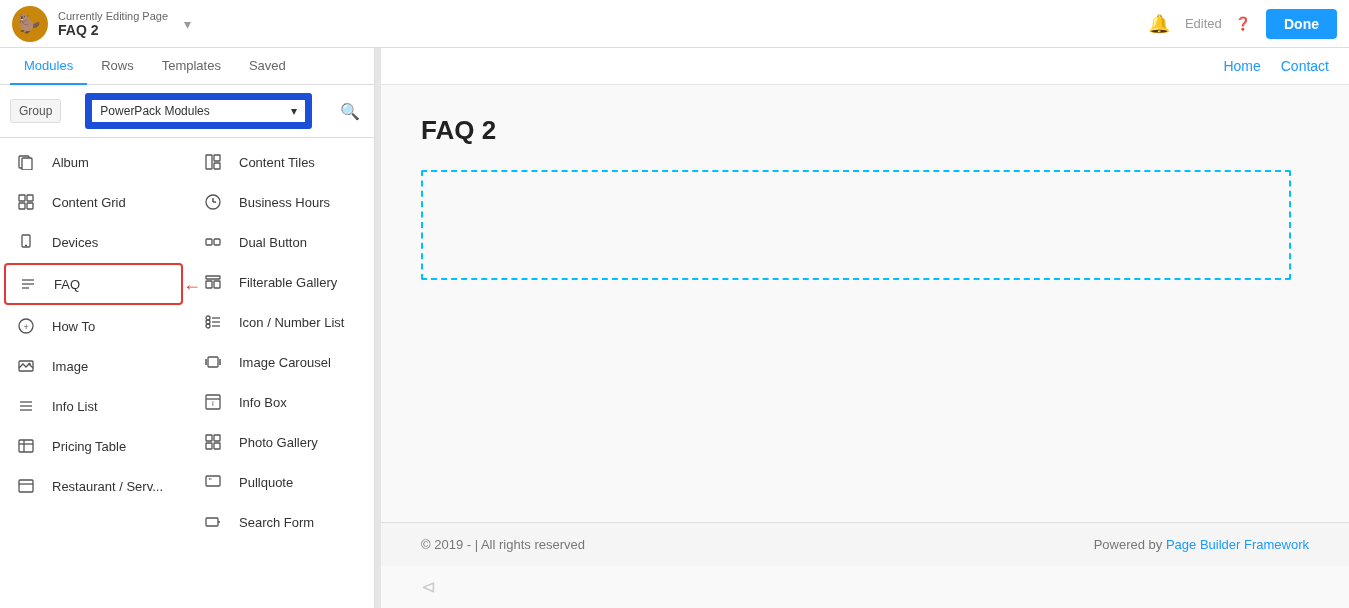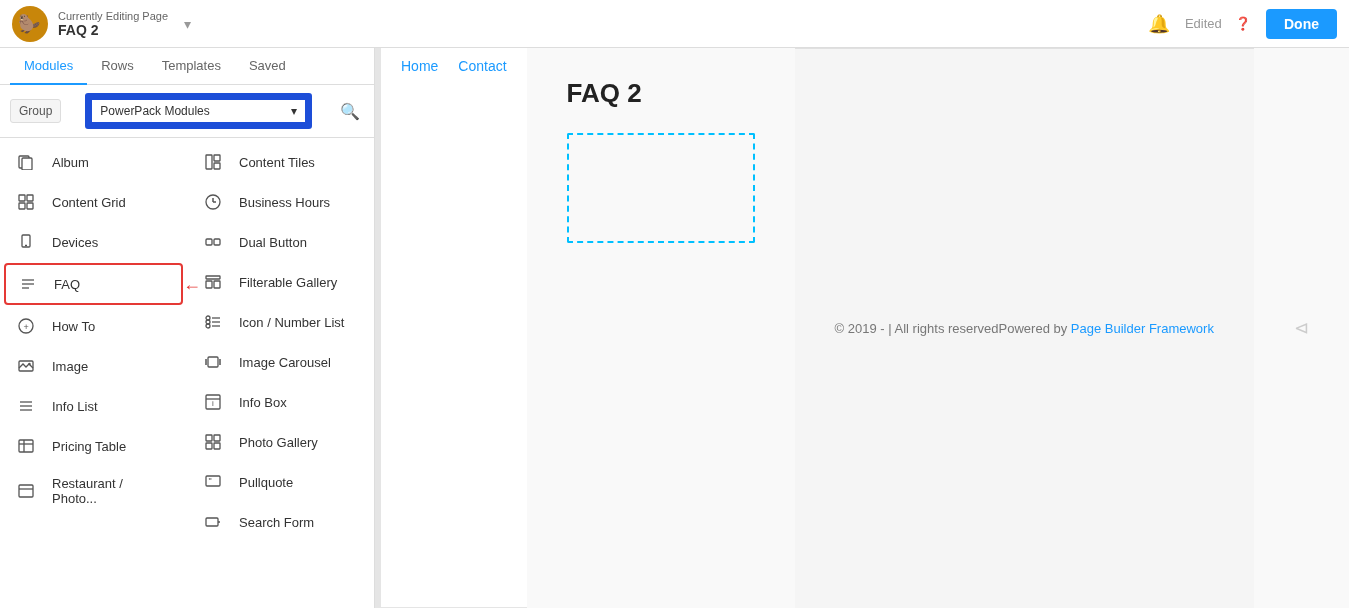--- a/index.html
+++ b/index.html
@@ -213,20 +213,21 @@
       font-weight: bold;
       z-index: 10;
     }
 
     
     .content-area {
       flex: 1;
       background: #f9f9f9;
       overflow-y: auto;
       display: flex;
+      flex-direction: column;
     }
 
     
     .page-nav {
       background: #fff;
       border-bottom: 1px solid #e5e5e5;
       padding: 10px 20px;
       display: flex;
       justify-content: flex-end;
       gap: 20px;
@@ -427,21 +428,21 @@
           <span class="module-name">Pricing Table</span>
         </div>
 
         <div class="module-item">
           <div class="module-icon">
             <svg width="16" height="16" viewBox="0 0 16 16" fill="none">
                 <rect x="1" y="2" width="14" height="12" rx="1" stroke="#555" stroke-width="1.3"></rect>
                 <line x1="1" y1="6" x2="15" y2="6" stroke="#555" stroke-width="1.3"></line>
               </svg>
           </div>
-          <span class="module-name">Restaurant / Photo...</span>
+          <span class="module-name">Restaurant / Serv...</span>
         </div>
 
       </div>
 
       <div class="module-col">
 
         <div class="module-item">
           <div class="module-icon">
             <svg width="16" height="16" viewBox="0 0 16 16" fill="none">
                 <rect x="1" y="1" width="6" height="14" rx="0.5" stroke="#555" stroke-width="1.3"></rect>

